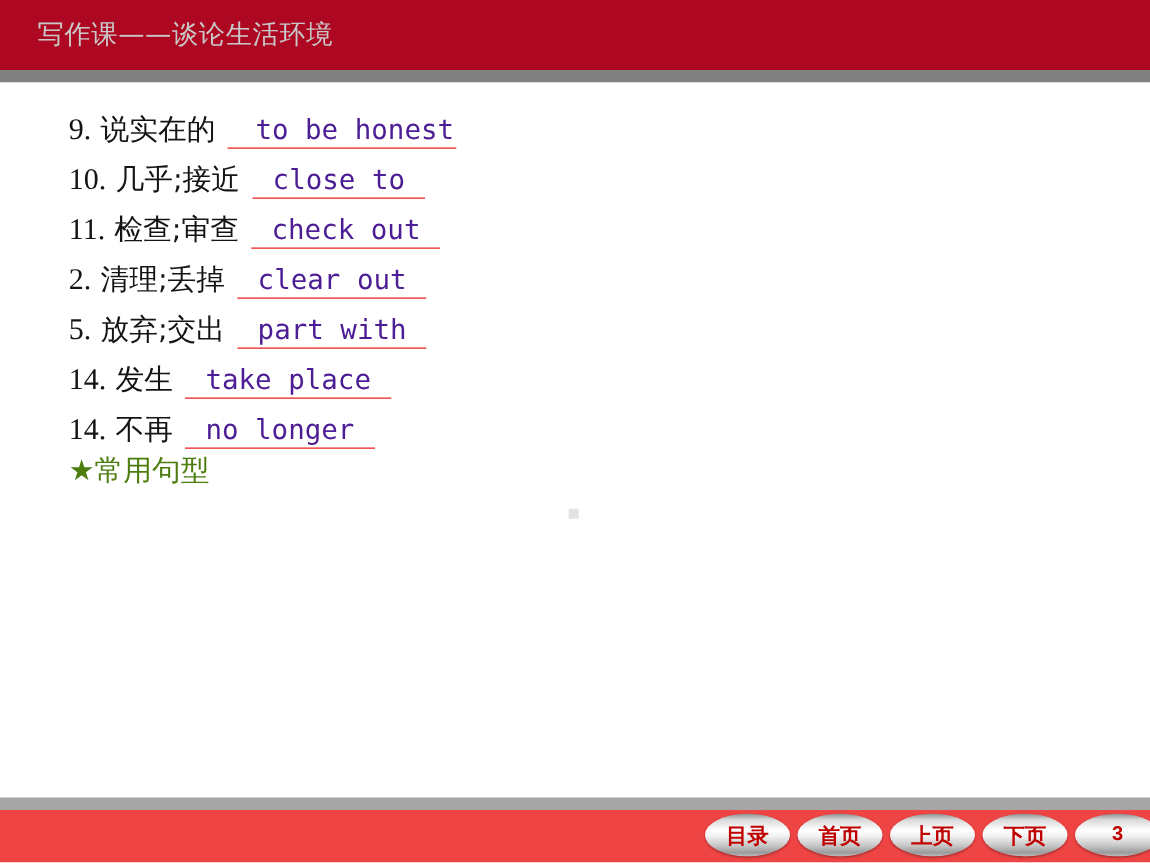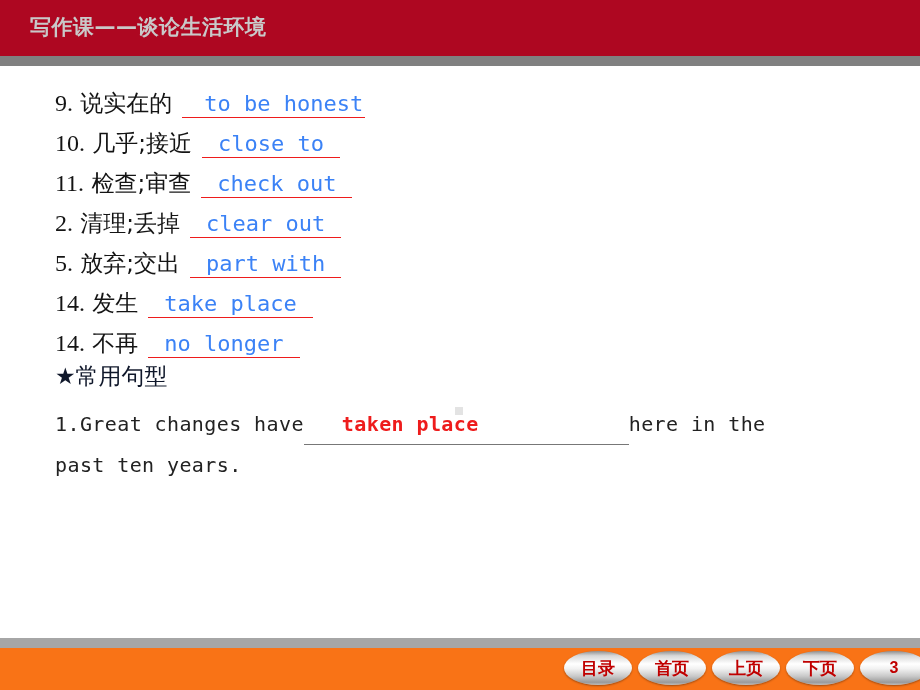--- a/index.html
+++ b/index.html
@@ -22,21 +22,21 @@
     top: 0;
     width: 920px;
     height: 56px;
     background: #AE0721;
   }
   .slide-title {
     position: absolute;
     left: 30px;
     top: 13px;
     font-family: "DejaVu Sans", sans-serif;
-    font-weight: bold;
+    font-weight: normal;
     font-size: 21px;
     letter-spacing: 0.5px;
     color: #c9c9c9;
     white-space: nowrap;
   }
   .header-rule {
     position: absolute;
     left: 0;
     top: 56px;
     width: 920px;
@@ -64,39 +64,39 @@
   }
   .vocab-num {
     font-family: "Liberation Serif", serif;
     font-size: 24px;
   }
   .vocab-cn {
     font-family: "DejaVu Sans", sans-serif;
     font-size: 23px;
   }
   .answer {
-    color: #3b82f6;
+    color: #4c1d95;
     font-family: "DejaVu Sans Mono", monospace;
     font-size: 22px;
     border-bottom: 1.6px solid #ee1c1c;
     padding: 0 2px 1px 2px;
     display: inline-block;
     text-align: center;
   }
   .answer.pad-left  { padding-left: 22px; }
   .answer.pad-both  { padding-left: 16px; padding-right: 16px; }
 
   
   .pattern-heading {
     position: absolute;
     left: 55px;
     top: 295px;
     font-family: "DejaVu Sans", sans-serif;
     font-size: 23px;
-    color: #0f172a;
+    color: #4d7c0f;
     white-space: nowrap;
   }
 
   .sentence-block {
     position: absolute;
     left: 55px;
     top: 338px;
     width: 800px;
   }
   .sentence-line {
@@ -151,21 +151,21 @@
     width: 920px;
     height: 10px;
     background: #a6a6a6;
   }
   .slide-footer {
     position: absolute;
     left: 0;
     top: 648px;
     width: 920px;
     height: 42px;
-    background: #f97316;
+    background: #ef4444;
   }
   .nav-group {
     position: absolute;
     right: -8px;
     top: 3px;
     display: flex;
     gap: 6px;
     align-items: center;
   }
   .nav-btn {
@@ -209,26 +209,20 @@
       <div class="vocab-line" style="top: 62px;"><span class="vocab-num">10.</span><span class="vocab-cn"> 几乎;接近</span><span class="answer pad-both" style="margin-left: 10px;">close to</span></div>
       <div class="vocab-line" style="top: 102px;"><span class="vocab-num">11.</span><span class="vocab-cn"> 检查;审查</span><span class="answer pad-both" style="margin-left: 10px;">check out</span></div>
       <div class="vocab-line" style="top: 142px;"><span class="vocab-num">2.</span><span class="vocab-cn"> 清理;丢掉</span><span class="answer pad-both" style="margin-left: 10px;">clear out</span></div>
       <div class="vocab-line" style="top: 182px;"><span class="vocab-num">5.</span><span class="vocab-cn"> 放弃;交出</span><span class="answer pad-both" style="margin-left: 10px;">part with</span></div>
       <div class="vocab-line" style="top: 222px;"><span class="vocab-num">14.</span><span class="vocab-cn"> 发生</span><span class="answer pad-both" style="margin-left: 10px;">take place</span></div>
       <div class="vocab-line" style="top: 262px;"><span class="vocab-num">14.</span><span class="vocab-cn"> 不再</span><span class="answer pad-both" style="margin-left: 10px;">no longer</span></div>
     </div>
 
   <div class="pattern-heading">★常用句型</div>
 
-  <div class="sentence-block">
-    <div class="sentence-line">
-      <span>1.</span><span>Great changes have</span><span class="blank-fill">taken place</span><span class="blank-tail"></span><span>here in the</span>
-    </div>
-    <div class="sentence-line">past ten years.</div>
-  </div>
 
 
   <div class="stray-marker"></div>
 </div>
 
 <div class="footer-rule"></div>
 <div class="slide-footer">
   <div class="nav-group" id="nav-group">
       <div class="nav-btn">目录</div>
       <div class="nav-btn">首页</div>

